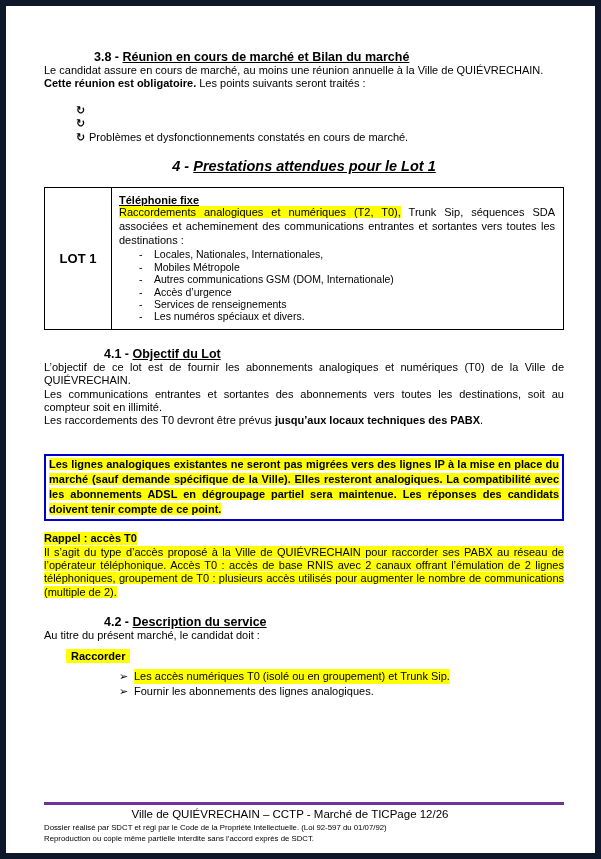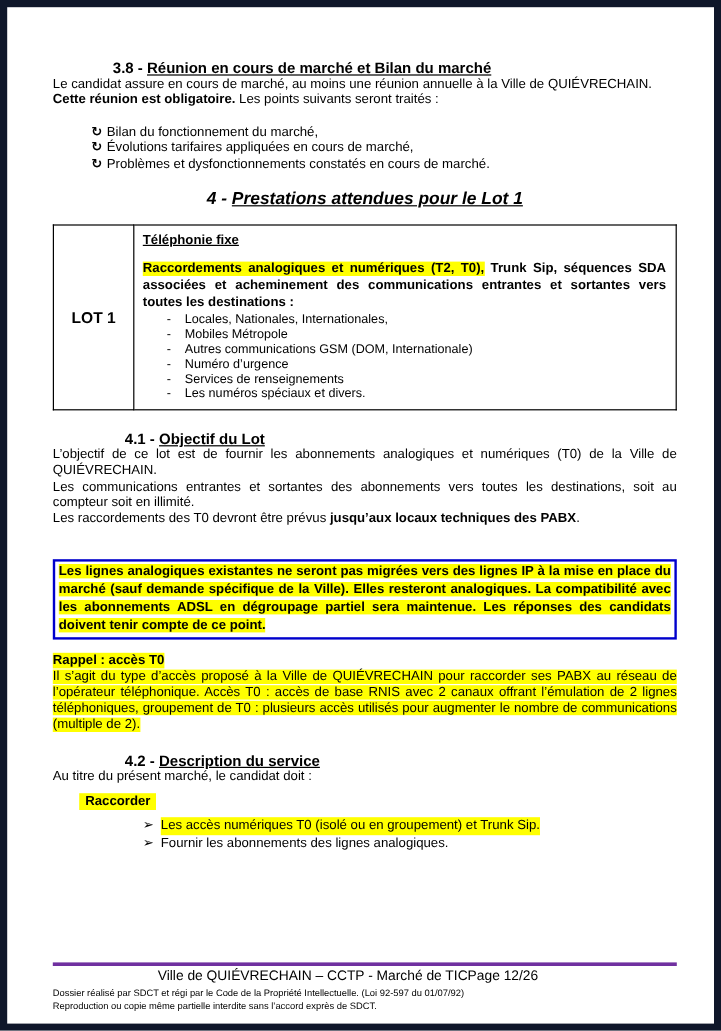--- a/index.html
+++ b/index.html
@@ -33,21 +33,21 @@
   ul.circle-list li { display:flex; }
   .cicon { width:13px; font-weight:bold; flex:0 0 13px; }
 
   .h4big { margin-top:14px; text-align:center; font-size:14.5px; font-weight:bold; font-style:italic; line-height:17px; }
 
   table.lot-table { width:100%; border-collapse:collapse; margin-top:12px; }
   table.lot-table td { border:1px solid #000; }
   .lot-cell { width:64px; text-align:center; vertical-align:middle; font-weight:bold; font-size:13px; }
   .lot-content { padding:6px 8px 6px 7px; vertical-align:top; }
   .svc { font-size:11px; font-weight:bold; text-decoration:underline; }
-  p.desc { margin-top:12px; font-weight:bold; line-height:13.8px; }
+  p.desc { font-weight:normal; line-height:13.8px; }
   ul.dash-list { list-style:none; margin:1px 0 0 20px; padding:0; font-size:10.5px; line-height:12.4px; }
   ul.dash-list li { display:flex; }
   .dash { width:15px; flex:0 0 15px; }
 
   .notice { margin-top:26px; border:2px solid #0000cc; padding:1px 3px 2px 3px;
             font-size:11px; font-weight:bold; line-height:15px; text-align:justify; }
 
   .rappel { margin-top:7px; }
   .rappel-title { font-size:11px; font-weight:bold; line-height:13.2px; display:inline-block; }
   p.rappel-text { font-size:11px; line-height:13.2px; text-align:justify; margin:0; }
@@ -74,25 +74,23 @@
     <span>3.8 - </span><span class="u">Réunion en cours de marché et Bilan du marché</span>
   </div>
 
   <p class="body mt21">Le candidat assure en cours de marché, au moins une réunion annuelle à la Ville de QUIÉVRECHAIN.</p>
 
   <p class="body mt13"><span class="b">Cette réunion est obligatoire.</span><span>  Les points suivants seront traités :</span></p>
 
   <ul class="circle-list">
     <li>
         <span class="cicon">↻</span>
-        <span>Bilan du fonctionnement du marché,</span>
       </li>
     <li>
         <span class="cicon">↻</span>
-        <span>Évolutions tarifaires appliquées en cours de marché,</span>
       </li>
     <li>
         <span class="cicon">↻</span>
         <span>Problèmes et dysfonctionnements constatés en cours de marché.</span>
       </li>
   </ul>
 
   <div class="h4big">
     <span>4 - </span><span class="u">Prestations attendues pour le Lot 1</span>
   </div>
@@ -112,21 +110,21 @@
           <li>
                 <span class="dash">-</span>
                 <span>Mobiles Métropole</span>
               </li>
           <li>
                 <span class="dash">-</span>
                 <span>Autres communications GSM (DOM, Internationale)</span>
               </li>
           <li>
                 <span class="dash">-</span>
-                <span>Numéro d’urgence</span>
+                <span>Accès d’urgence</span>
               </li>
           <li>
                 <span class="dash">-</span>
                 <span>Services de renseignements</span>
               </li>
           <li>
                 <span class="dash">-</span>
                 <span>Les numéros spéciaux et divers.</span>
               </li>
         </ul>

